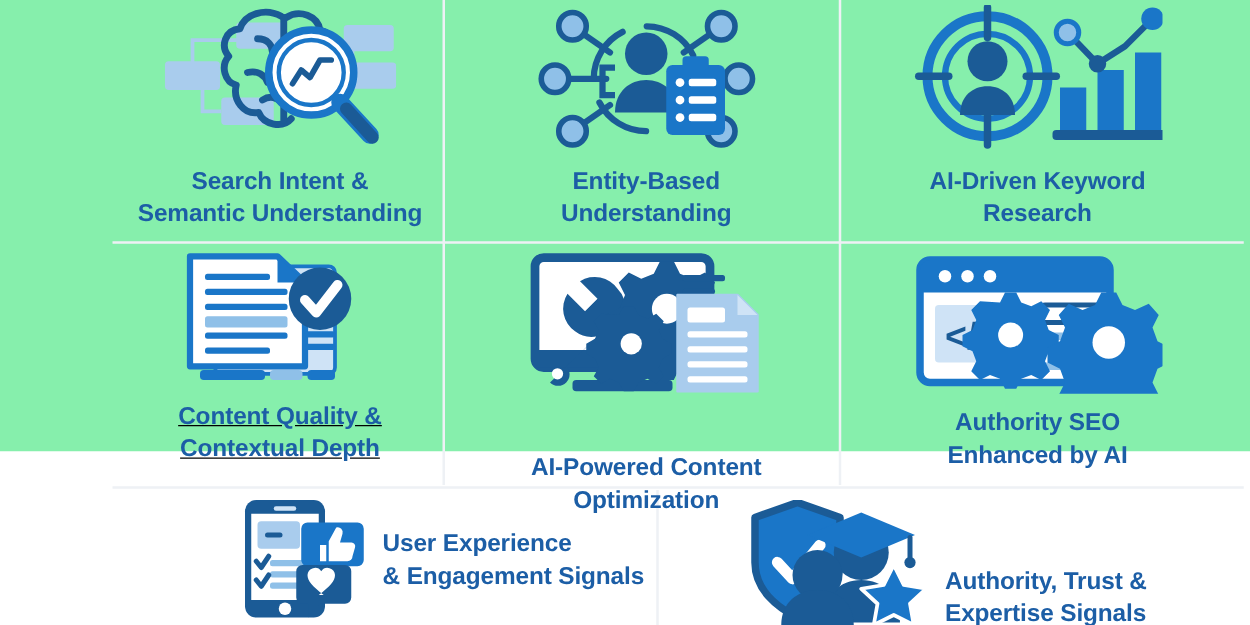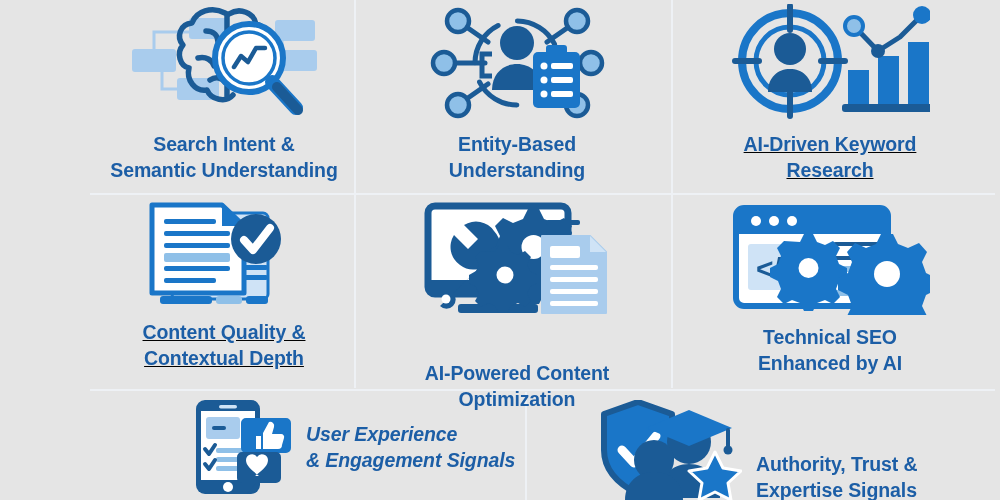--- a/index.html
+++ b/index.html
@@ -4,22 +4,22 @@
 <style>
   html,body{margin:0;padding:0;}
   body{
     width:1000px;height:500px;
     background:#ffffff;
     font-family:"Liberation Sans", sans-serif;
     overflow:hidden;
   }
   .board{
     position:relative;
-    width:1000px;height:500px;
-    background:#e5e5e5;
+    width:1000px;height:361px;
+    background:#86efac;
   }
   
   .hline{position:absolute;height:2px;background:#eef1f5;}
   .vline{position:absolute;width:2px;background:#eef1f5;}
   #hline-1{left:90px;top:193px;width:905px;}
   #hline-2{left:90px;top:389px;width:905px;}
   #vline-1{left:354px;top:0px;height:388px;}
   #vline-2{left:671px;top:0px;height:388px;}
   #vline-3{left:525px;top:392px;height:108px;}
 
@@ -36,41 +36,41 @@
     text-align:center;
     color:#1c5ea6;
     font-weight:bold;
     font-size:19.5px;
     line-height:1.33;
     letter-spacing:-0.1px;
     white-space:pre-line;
   }
   #cell-r1c1{left:95px;top:4px;width:258px;}
   #cell-r1c2{left:372px;top:4px;width:290px;}
-  #cell-r1c3{left:680px;top:4px;width:300px;text-decoration:underline;}
+  #cell-r1c3{left:680px;top:4px;width:300px;}
   #cell-r2c1{left:95px;top:195px;width:258px;text-decoration:underline;}
   #cell-r2c2{left:372px;top:200px;width:290px;gap:36px;}
   #cell-r2c3{left:680px;top:200px;width:300px;}
 
   
   .rowcell{
     position:absolute;
     display:flex;flex-direction:row;
     align-items:center;gap:14px;
   }
   .rowcell .caption{
     color:#1c5ea6;
     font-weight:bold;
     font-size:19.5px;
     line-height:1.33;
     letter-spacing:-0.1px;
     white-space:pre-line;
     text-align:left;
   }
-  #cell-r3c1{left:190px;top:396px;font-style:italic;}
+  #cell-r3c1{left:190px;top:396px;}
   #cell-r3c2{left:592px;top:400px;align-items:flex-end;}
 </style>
 </head>
 <body>
 
 <div class="board">
 
   <div class="hline" id="hline-1"></div>
   <div class="hline" id="hline-2"></div>
   <div class="vline" id="vline-1"></div>
@@ -305,21 +305,21 @@
         <circle cx="78.5" cy="68" r="10" fill="#ffffff"></circle>
 
         <g fill="#1a76c8">
           <path d="M146 44 l5 -10 h12 l5 10 10 4 11 -5 8 9 -5 10 4 11 10 5 v12 l-10 5 -4 11
                    5 10 -8 9 -11 -5 -10 4 -5 10 h-12 l-5 -10 -10 -4 -11 5 -8 -9 5 -10 -4 -11 -10 -5
                    v-12 l10 -5 4 -11 -5 -10 8 -9 11 5 Z"></path>
         </g>
         <circle cx="157" cy="74" r="13" fill="#ffffff"></circle>
       </svg>
     </span>
-    <span class="caption">Technical SEO
+    <span class="caption">Authority SEO
 Enhanced by AI</span>
   </div>
 
   <div class="rowcell" id="cell-r3c1">
     <span class="icon">
       <svg width="102" height="100" viewBox="0 0 102 100">
 
         <rect x="6" y="4" width="64" height="94" rx="9" fill="#1b5b96"></rect>
         <rect x="11" y="15" width="54" height="69" fill="#ffffff"></rect>
         <rect x="29" y="9" width="18" height="3.5" rx="1.8" fill="#cfe3f6"></rect>

